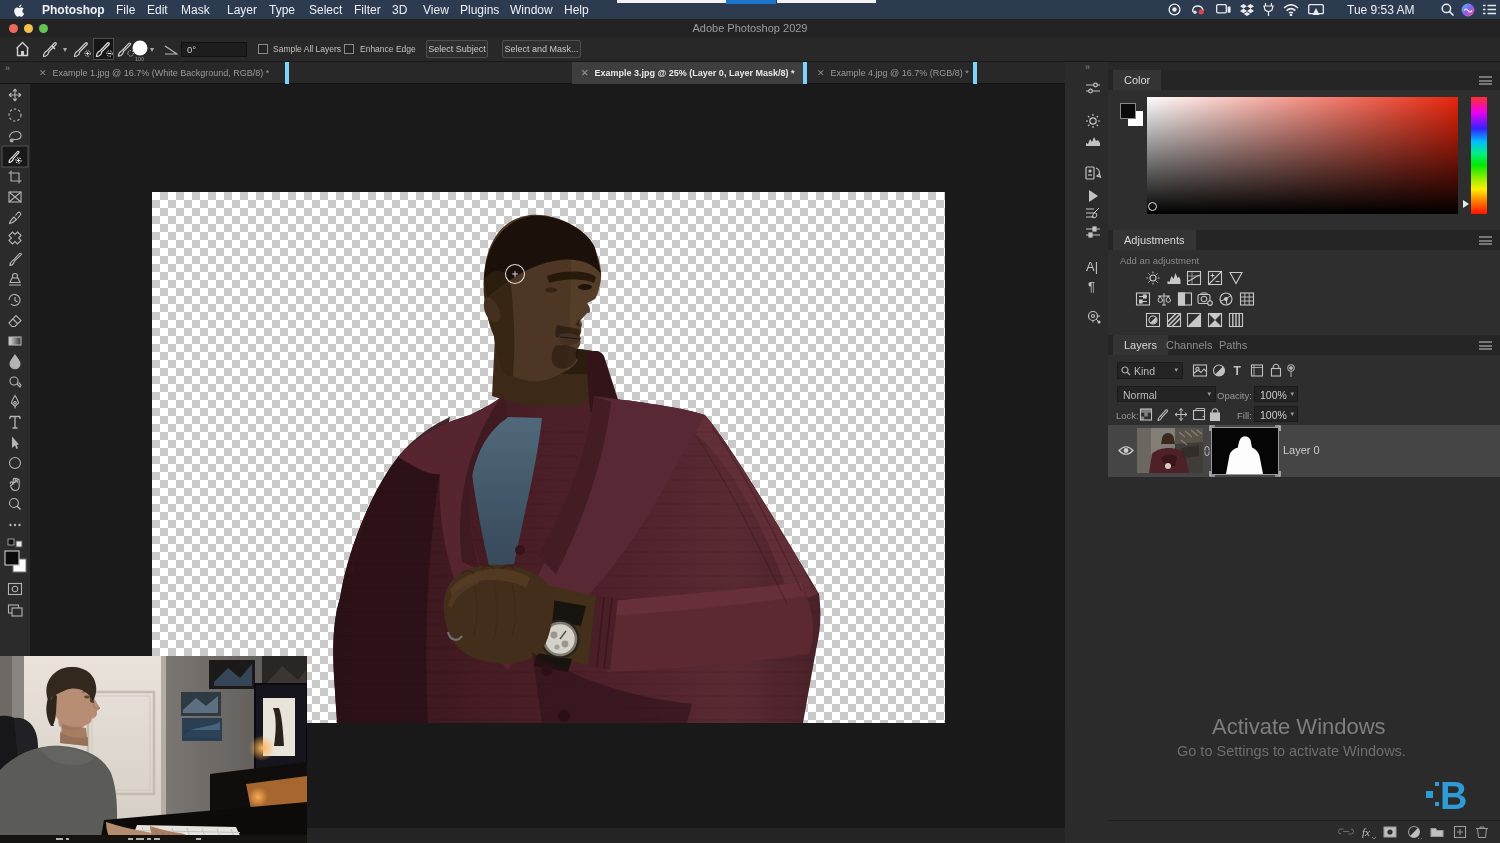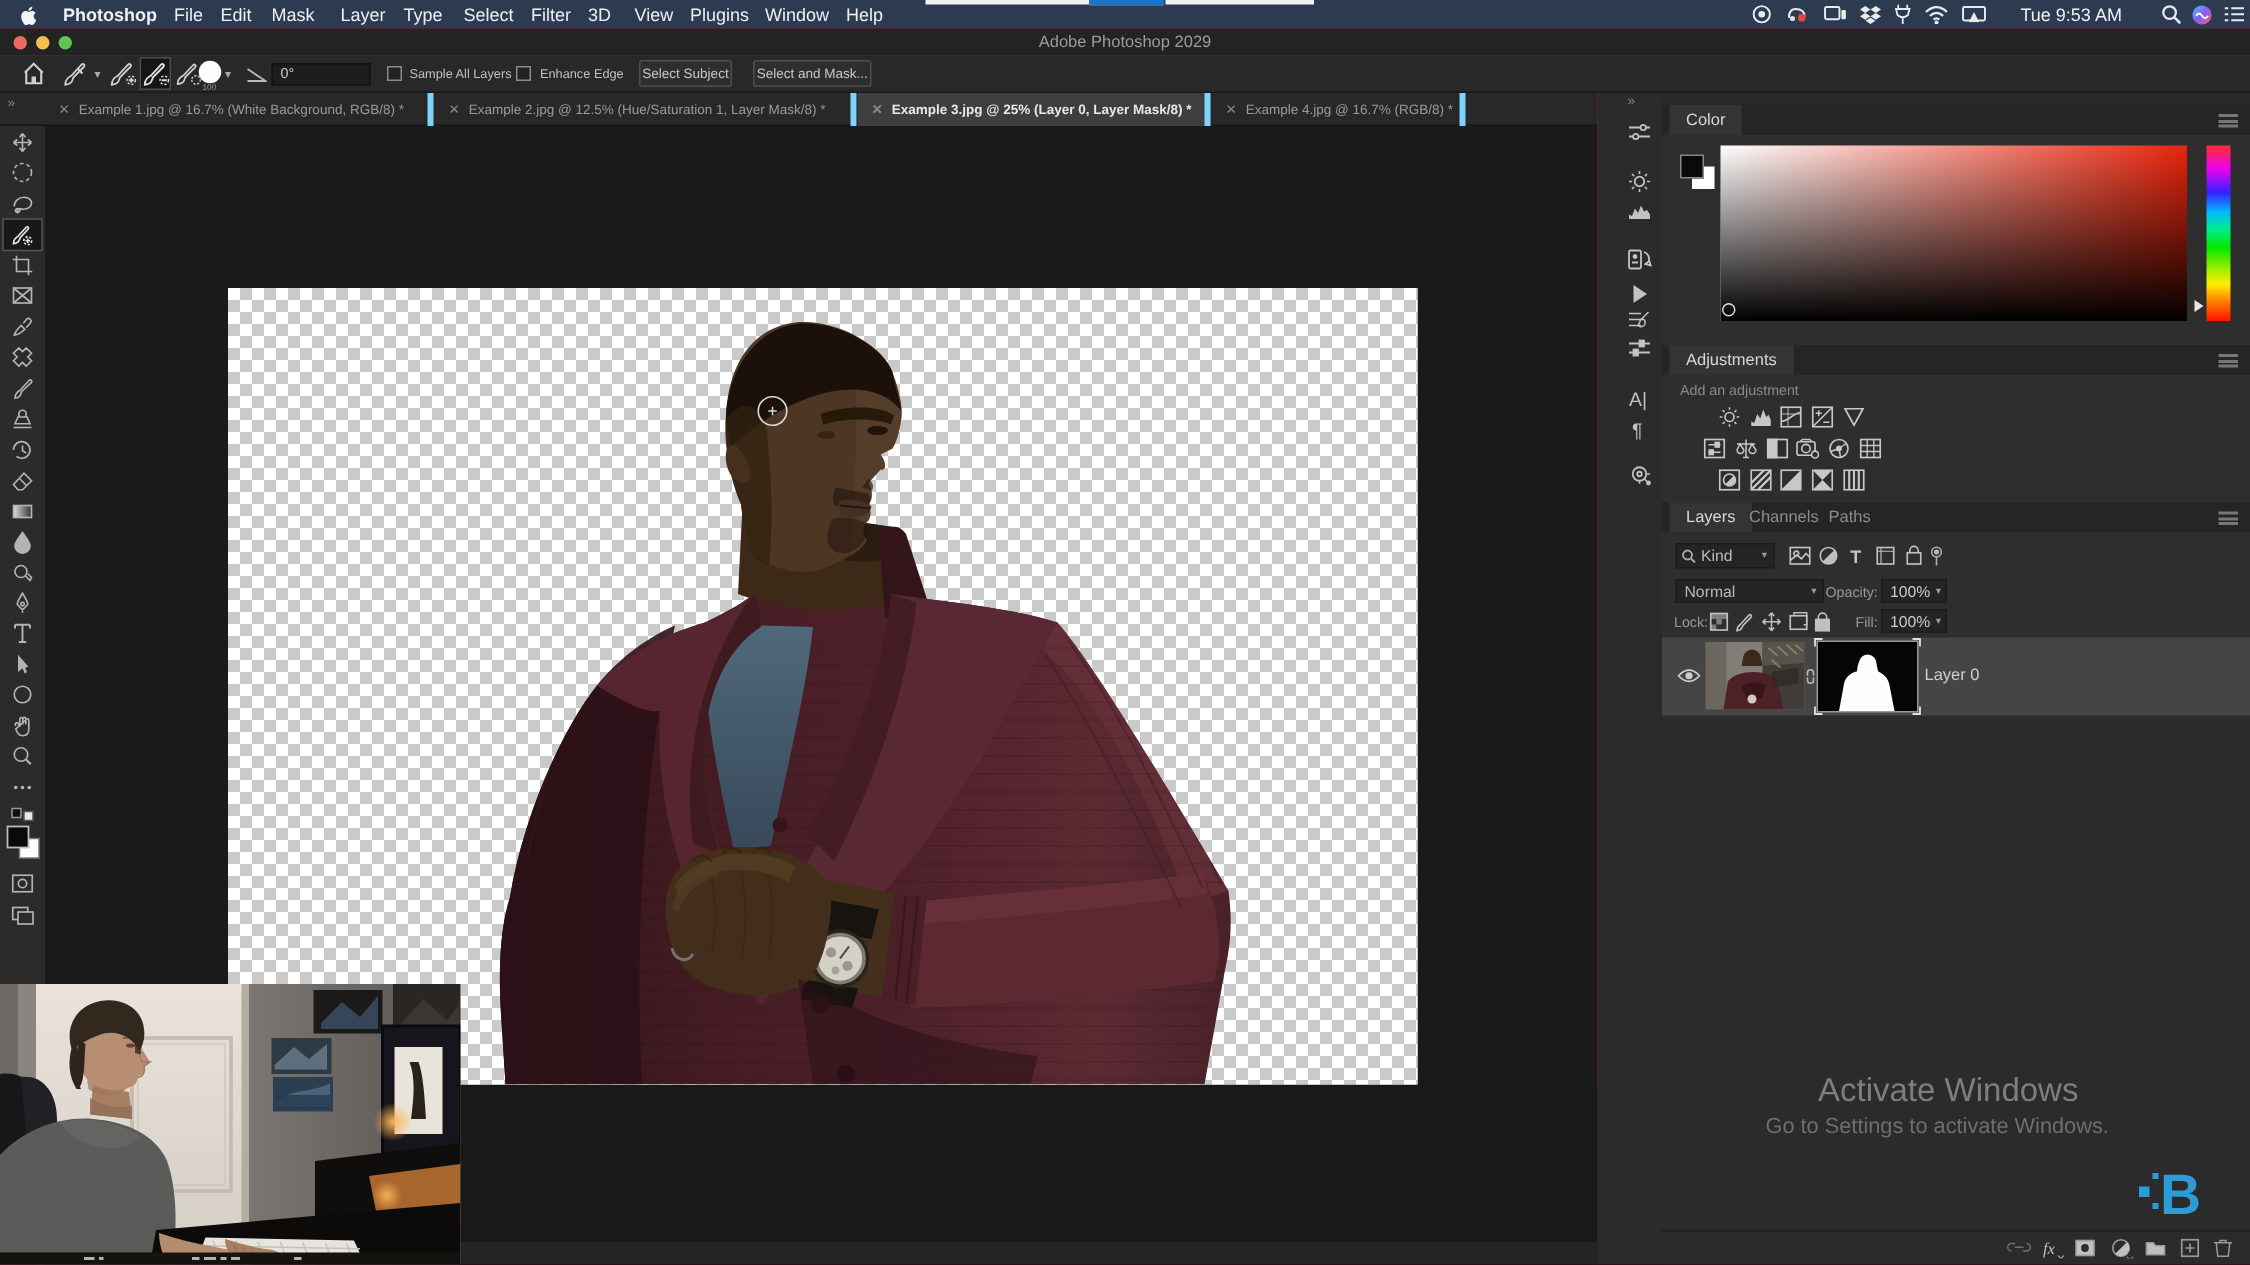--- a/index.html
+++ b/index.html
@@ -1,16 +1,16 @@
 <!DOCTYPE html>
 <html><head><meta charset="utf-8">
 <style>
 *{margin:0;padding:0;box-sizing:border-box}
 html,body{width:1500px;height:843px;overflow:hidden;background:#000;font-family:"Liberation Sans",sans-serif;}
-#stage{position:relative;width:1500px;height:843px;overflow:hidden;background:#be185d;}
+#stage{position:relative;width:1500px;height:843px;overflow:hidden;background:#15803d;}
 .abs{position:absolute;}
 
 #menubar{left:0;top:0;width:1500px;height:19px;background:#2d3b51;color:#eef0f4;font-size:12px;}
 #menubar span{position:absolute;top:3px;white-space:nowrap;}
 
 #titlebar{left:0;top:19px;width:1500px;height:18px;background:#232323;}
 .tl{position:absolute;top:5px;width:9px;height:9px;border-radius:50%;}
 
 #optbar{left:0;top:37px;width:1500px;height:25px;background:#282828;border-bottom:1px solid #191919;color:#c0c0c0;font-size:8.5px;}
 
@@ -272,21 +272,20 @@
     <span class="abs" style="left:273px;top:7px;">Sample All Layers</span>
     <div class="abs" style="left:344px;top:7px;width:10px;height:10px;border:1px solid #8a8a8a;background:#222;"></div>
     <span class="abs" style="left:360px;top:7px;">Enhance Edge</span>
 
     <div class="abs" style="left:426px;top:3px;width:62px;height:18px;background:#2e2e2e;border:1px solid #4e4e4e;border-radius:2px;text-align:center;line-height:17px;font-size:9px;color:#c8c8c8;">Select Subject</div>
     <div class="abs" style="left:502px;top:3px;width:79px;height:18px;background:#2e2e2e;border:1px solid #4e4e4e;border-radius:2px;text-align:center;line-height:17px;font-size:9px;color:#c8c8c8;">Select and Mask...</div>
   </div>
   <div class="abs" id="tabbar">
       <span style="position:absolute;left:5px;top:1px;color:#8a8a8a;font-size:9px;">»</span>
     <div class="tab" style="left:30px;width:259px;"><span class="x">✕</span>Example 1.jpg @ 16.7% (White Background, RGB/8) *</div>
-    <div class="tab" style="left:290px;width:281px;"><span class="x">✕</span>Example 2.jpg @ 12.5% (Hue/Saturation 1, Layer Mask/8) *</div>
     <div class="tab" style="left:572px;width:235px;background:#3e3e3e;color:#e8e8e8;font-weight:bold;"><span class="x">✕</span>Example 3.jpg @ 25% (Layer 0, Layer Mask/8) *</div>
     <div class="tab" style="left:808px;width:169px;"><span class="x">✕</span>Example 4.jpg @ 16.7% (RGB/8) *</div>
   </div>
   <div class="abs" id="toolbar">
     <svg width="30" height="576" viewBox="0 0 30 576" style="position:absolute;left:0;top:0;">
       <g stroke="#b4b4b4" fill="none" stroke-width="1.1">
 
         <g transform="translate(15,11)">
             <path d="M0 -6 V6 M-6 0 H6 M0 -6 L-2 -3.5 M0 -6 L2 -3.5 M0 6 L-2 3.5 M0 6 L2 3.5 M-6 0 L-3.5 -2 M-6 0 L-3.5 2 M6 0 L3.5 -2 M6 0 L3.5 2"></path>
           </g>

